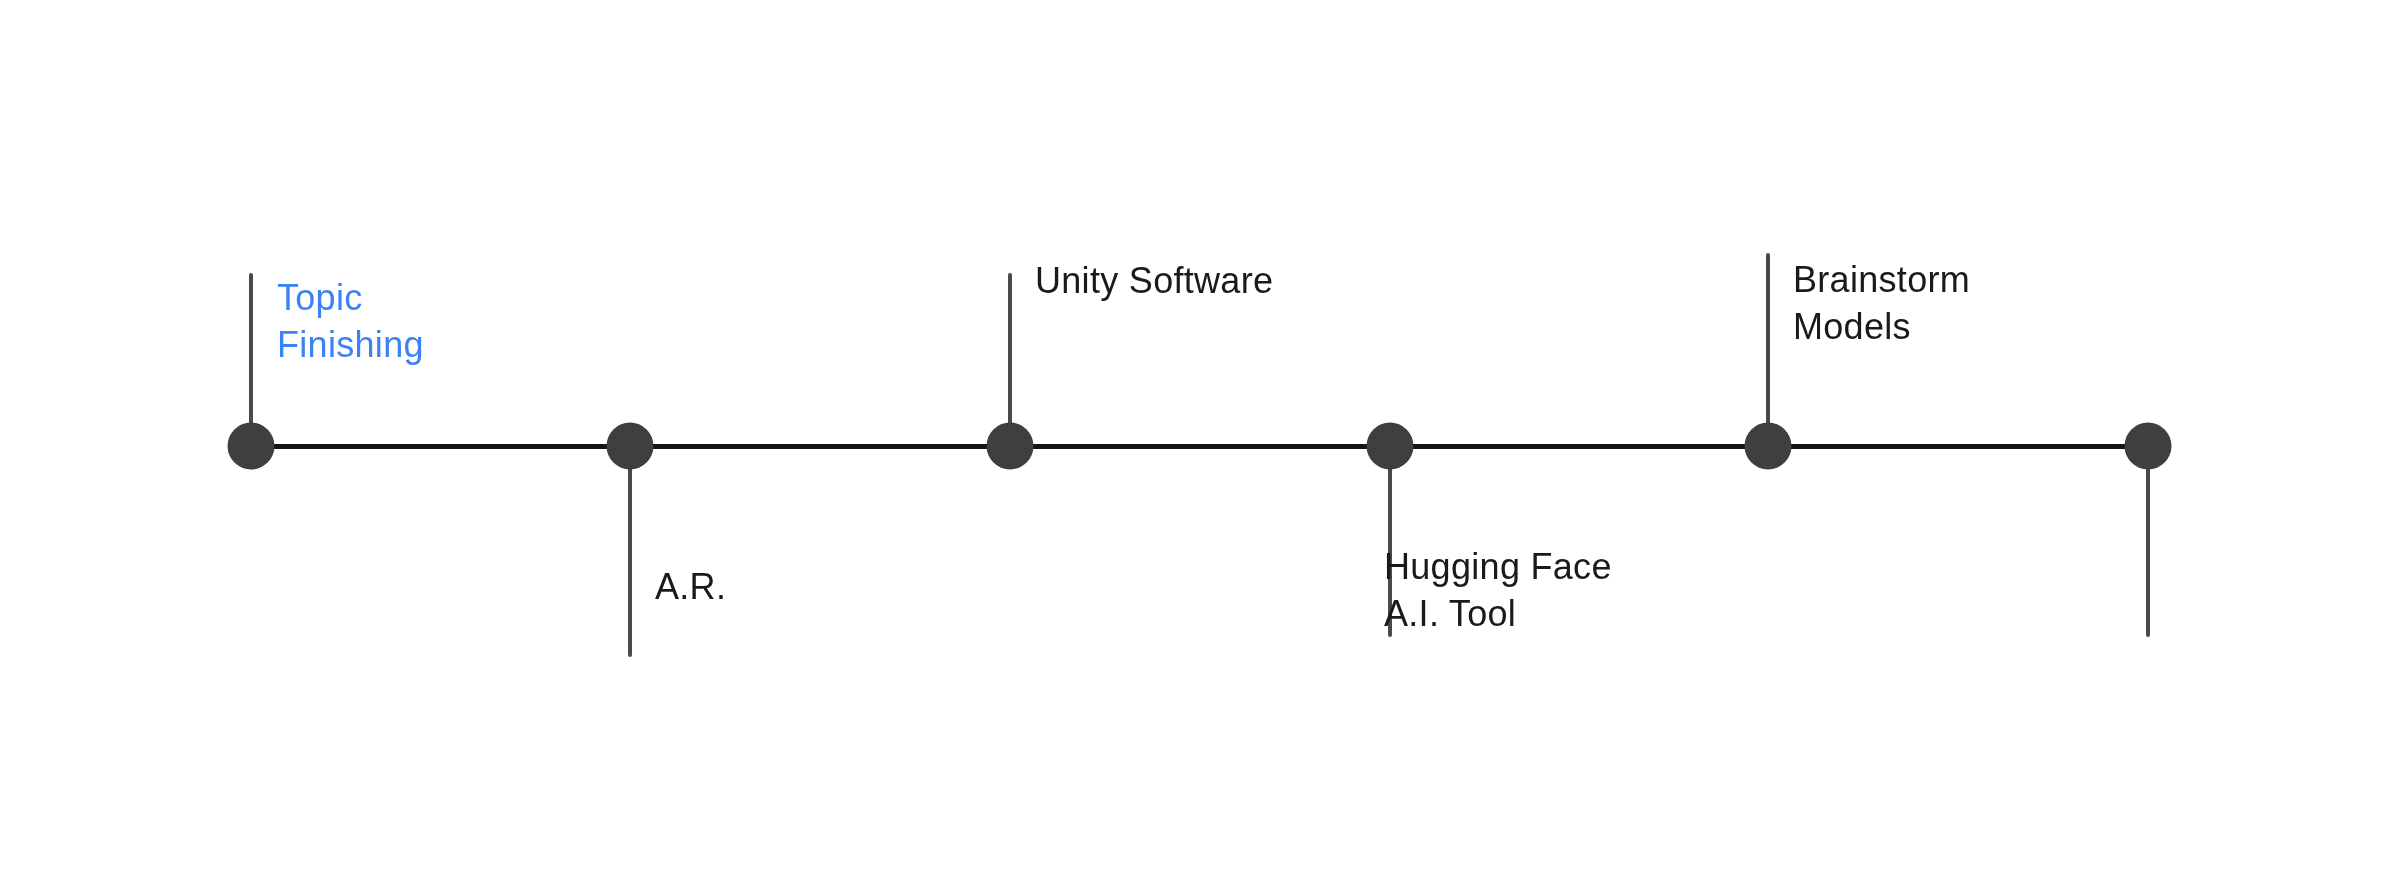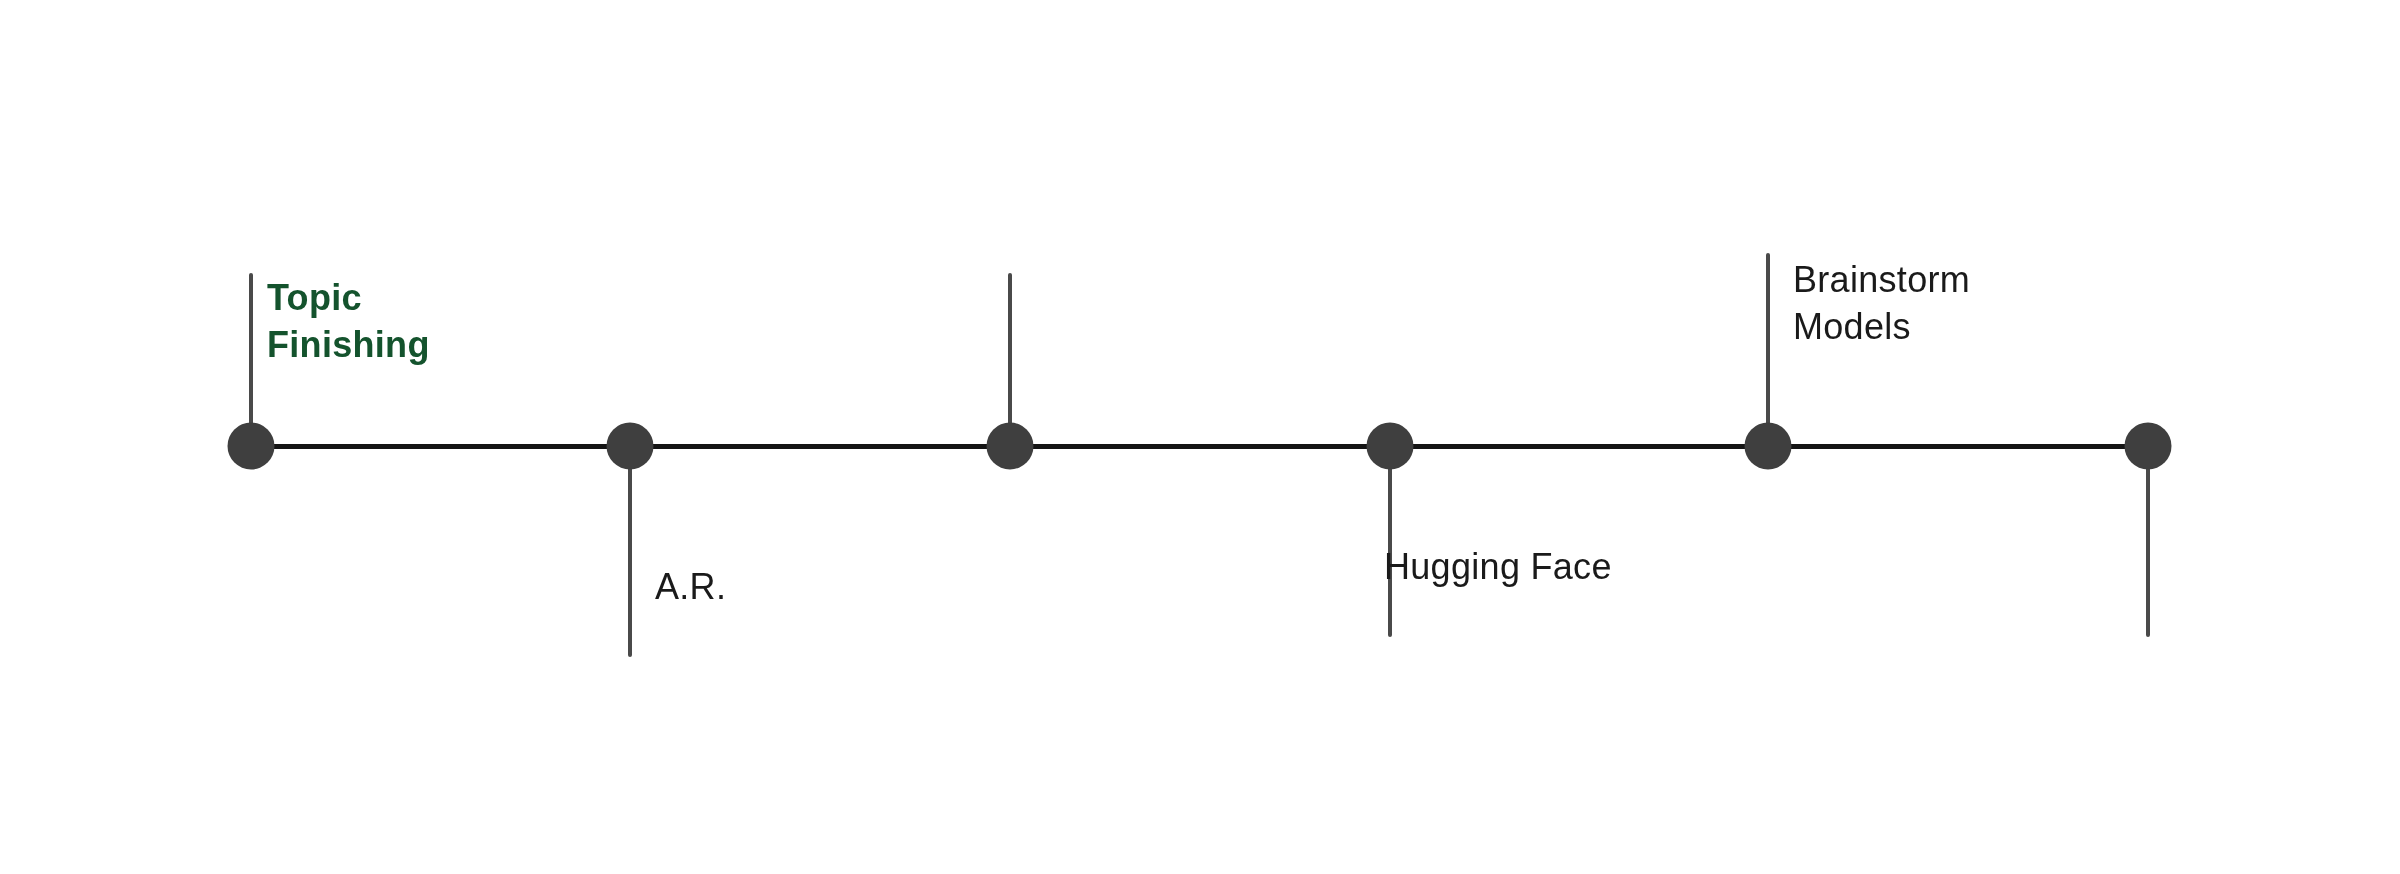--- a/index.html
+++ b/index.html
@@ -43,46 +43,48 @@
 </style>
 </head>
 <body>
 
 <div class="canvas">
   <div class="axis" id="axis" style="left: 251px; width: 1897px; top: 443.5px; height: 5px; background: rgb(20, 20, 20);"></div>
   <div id="milestones">
   <div class="milestone">
     <div class="stem" style="left: 249px; width: 4px; height: 173px; top: 273px; background: rgb(74, 74, 74);"></div>
     <div class="dot" style="left: 251px; top: 446px; width: 47px; height: 47px; background: rgb(63, 63, 63);"></div>
-    <div class="label" style="top: 274px; color: #14532d; left: 267px; font-weight: bold;">
+    <div class="label" style="top: 274px; color: #3b82f6; left: 277px;">
       <div>Topic</div>
       <div>Finishing</div>
     </div>
   </div>
 
   <div class="milestone">
     <div class="stem" style="left: 628px; width: 4px; height: 211px; top: 446px; background: rgb(74, 74, 74);"></div>
     <div class="dot" style="left: 630px; top: 446px; width: 47px; height: 47px; background: rgb(63, 63, 63);"></div>
     <div class="label" style="top: 563px; color: rgb(26, 26, 26); left: 655px;">
       <div>A.R.</div>
     </div>
   </div>
 
   <div class="milestone">
     <div class="stem" style="left: 1008px; width: 4px; height: 173px; top: 273px; background: rgb(74, 74, 74);"></div>
     <div class="dot" style="left: 1010px; top: 446px; width: 47px; height: 47px; background: rgb(63, 63, 63);"></div>
     <div class="label" style="top: 257px; color: rgb(26, 26, 26); left: 1035px;">
+      <div>Unity Software</div>
     </div>
   </div>
 
   <div class="milestone">
     <div class="stem" style="left: 1388px; width: 4px; height: 191px; top: 446px; background: rgb(74, 74, 74);"></div>
     <div class="dot" style="left: 1390px; top: 446px; width: 47px; height: 47px; background: rgb(63, 63, 63);"></div>
     <div class="label" style="top: 543px; color: rgb(26, 26, 26); left: 1384px;">
       <div>Hugging Face</div>
+      <div>A.I. Tool</div>
     </div>
   </div>
 
   <div class="milestone">
     <div class="stem" style="left: 1766px; width: 4px; height: 193px; top: 253px; background: rgb(74, 74, 74);"></div>
     <div class="dot" style="left: 1768px; top: 446px; width: 47px; height: 47px; background: rgb(63, 63, 63);"></div>
     <div class="label" style="top: 256px; color: rgb(26, 26, 26); left: 1793px;">
       <div>Brainstorm</div>
       <div>Models</div>
     </div>

